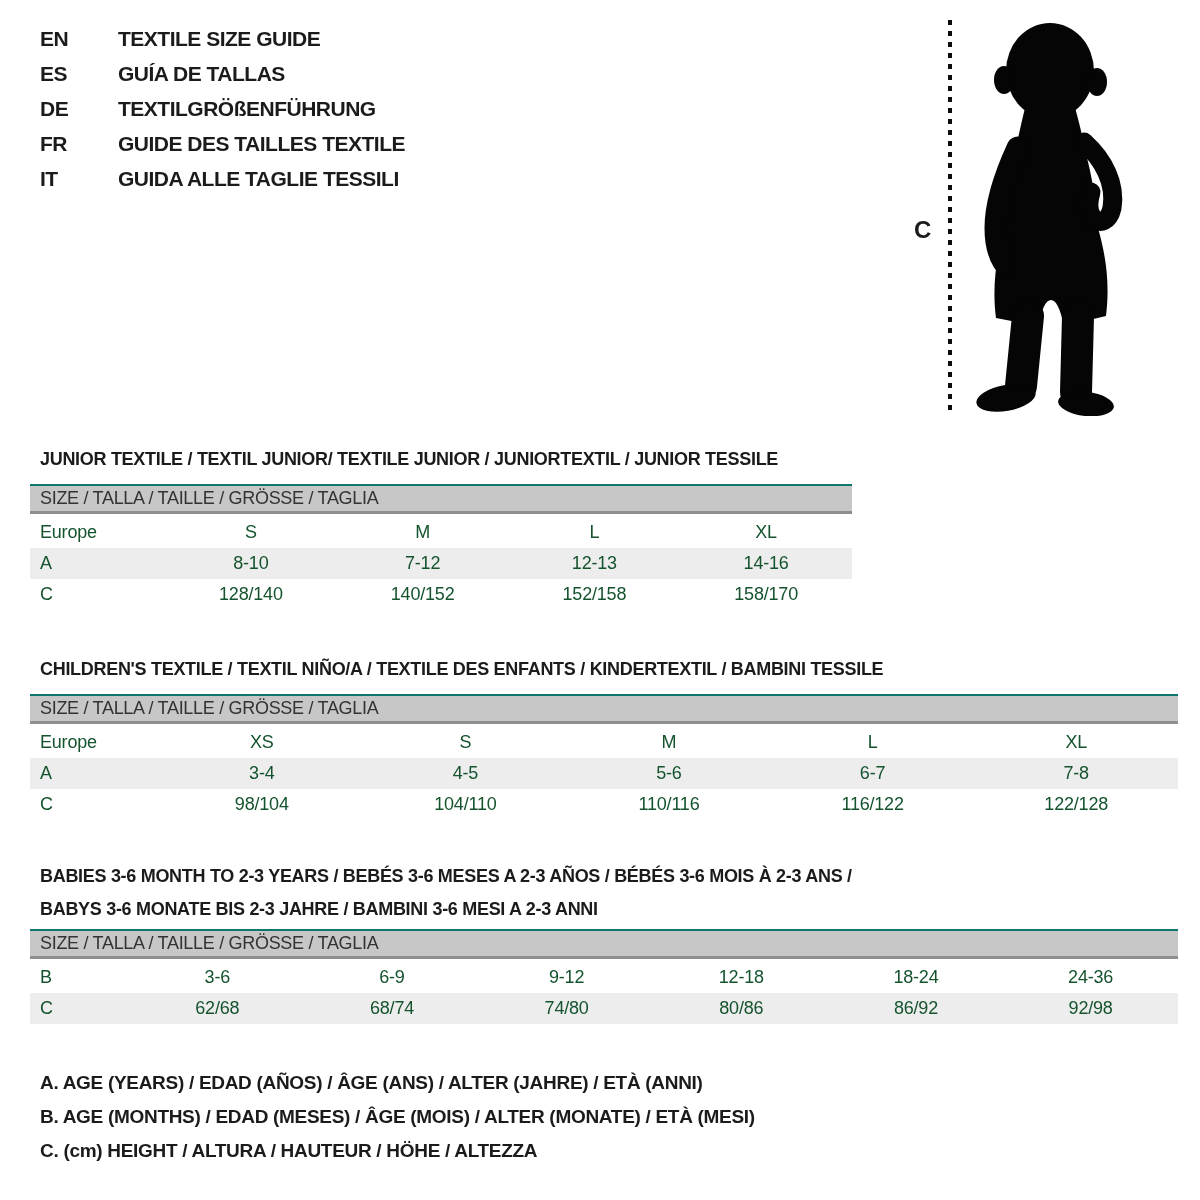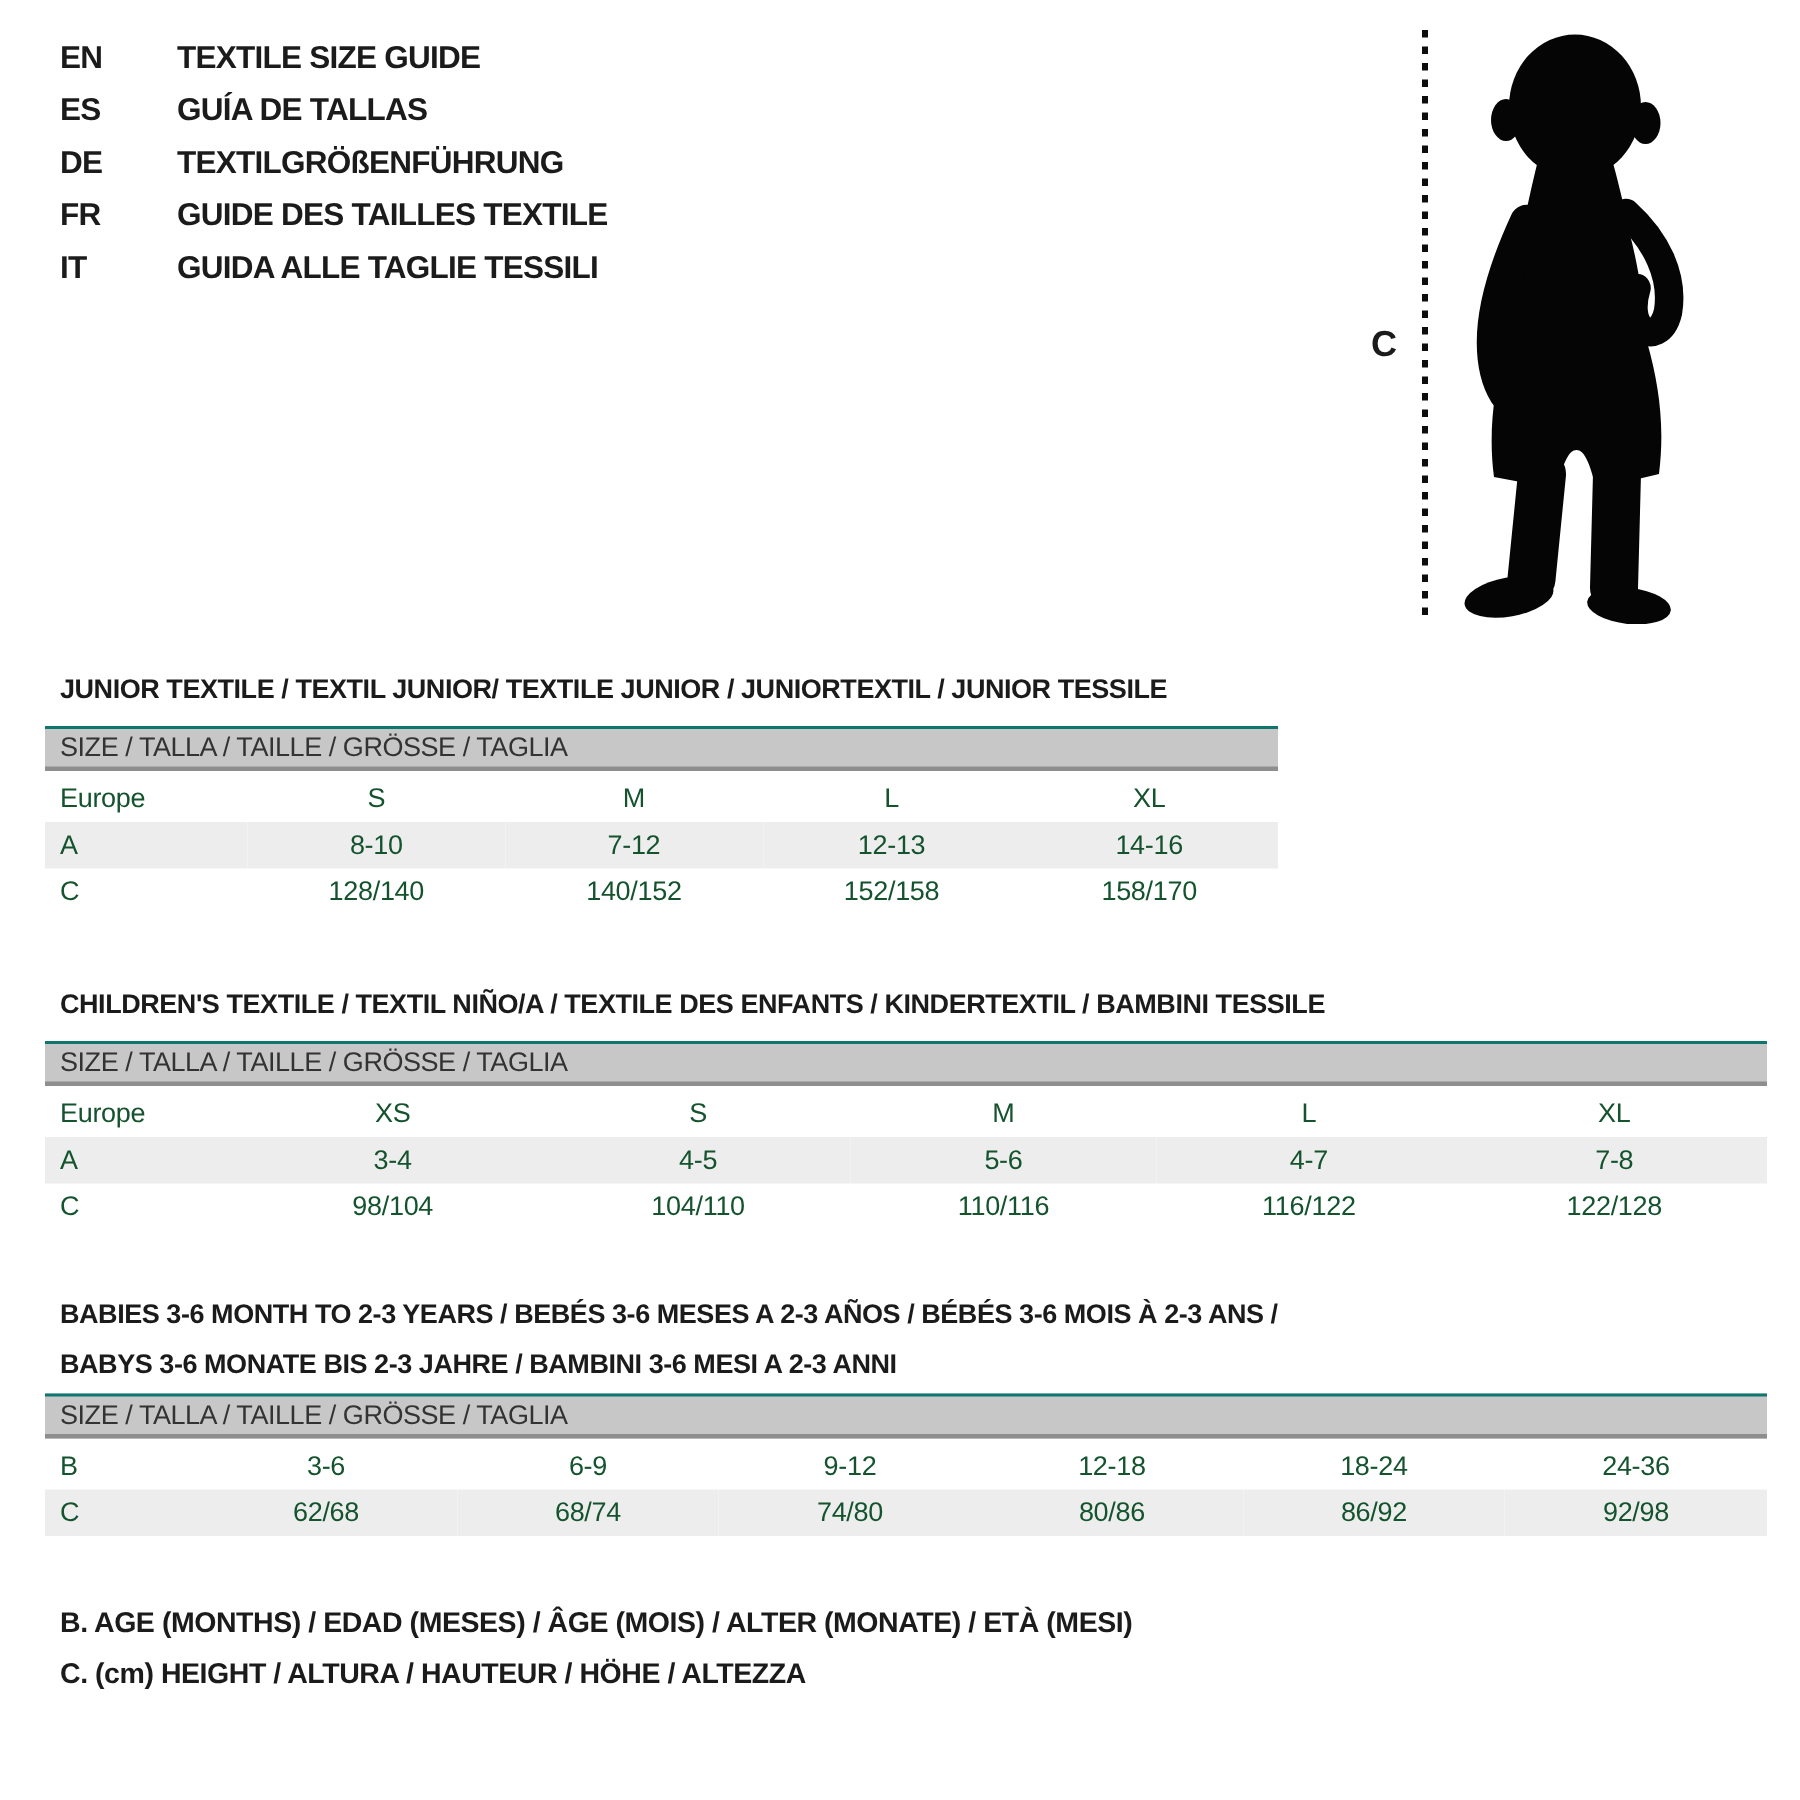--- a/index.html
+++ b/index.html
@@ -164,21 +164,21 @@
           <td>S</td>
           <td>M</td>
           <td>L</td>
           <td>XL</td>
         </tr>
         <tr class="shaded">
           <td class="lbl">A</td>
           <td>3-4</td>
           <td>4-5</td>
           <td>5-6</td>
-          <td>4-7</td>
+          <td>6-7</td>
           <td>7-8</td>
         </tr>
         <tr>
           <td class="lbl">C</td>
           <td>98/104</td>
           <td>104/110</td>
           <td>110/116</td>
           <td>116/122</td>
           <td>122/128</td>
         </tr>
@@ -217,17 +217,18 @@
           <td>74/80</td>
           <td>80/86</td>
           <td>86/92</td>
           <td>92/98</td>
         </tr>
       </tbody>
     </table>
   </div>
 
   <section class="legend">
+    <div class="legend-line">A. AGE (YEARS) / EDAD (AÑOS) / ÂGE (ANS) / ALTER (JAHRE) / ETÀ (ANNI)</div>
     <div class="legend-line">B. AGE (MONTHS) / EDAD (MESES) / ÂGE (MOIS) / ALTER (MONATE) / ETÀ (MESI)</div>
     <div class="legend-line">C. (cm) HEIGHT / ALTURA / HAUTEUR / HÖHE / ALTEZZA</div>
   </section>
 
 </div>
 
 </body></html>

